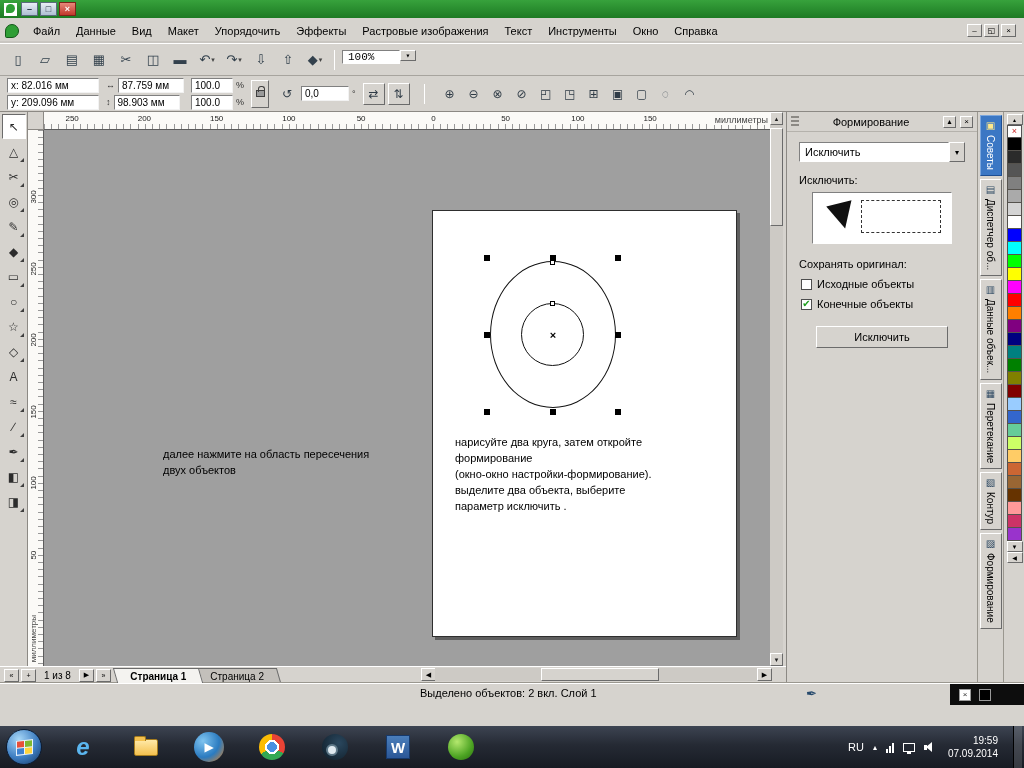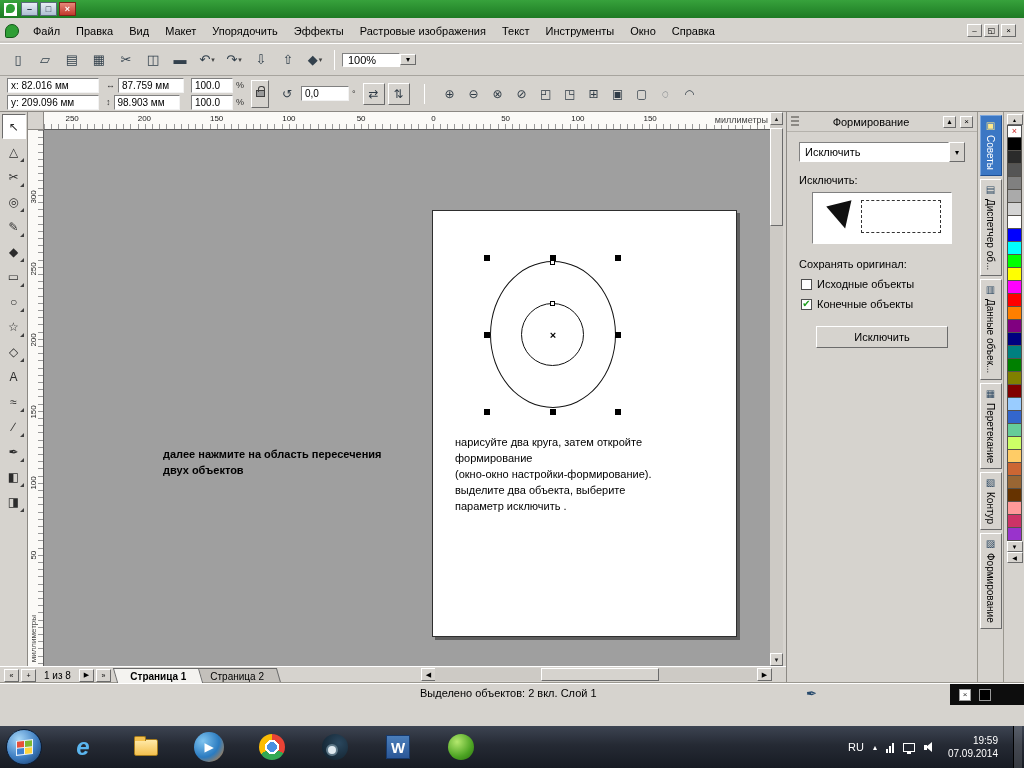--- a/index.html
+++ b/index.html
@@ -32,21 +32,21 @@
   .mdi-controls{margin-left:auto;display:flex;gap:2px;margin-right:6px;}
   .mdi-btn{width:15px;height:13px;display:flex;align-items:center;justify-content:center;font-size:8px;}
 
   
   #toolbar{position:absolute;left:0;top:44px;width:1024px;height:32px;background:#d6d3ce;
     display:flex;align-items:center;padding-left:6px;border-bottom:1px solid #a7a49e;}
   .tb-icons{display:flex;align-items:center;gap:3px;}
   .tb-btn{width:24px;height:24px;display:flex;align-items:center;justify-content:center;color:#33414d;font-size:13px;position:relative;}
   .tb-btn.dropdown::after{content:"▾";font-size:7px;color:#444;margin-left:1px;}
   .tb-sep{width:1px;height:20px;background:#8a8a8a;border-right:1px solid #fff;margin:0 7px;}
-  .combo{width:74px;height:20px;display:flex;align-items:center;}
+  .combo{width:74px;height:20px;display:flex;align-items:flex-start;font-family:Liberation Mono, monospace;}
   .combo-value{flex:1;background:#fff;border:1px solid;border-color:#808080 #fff #fff #808080;display:flex;align-items:center;padding-left:5px;font-size:11px;}
   .combo-arrow{width:16px;display:flex;align-items:center;justify-content:center;font-size:8px;}
 
   
   #property-bar{position:absolute;left:0;top:76px;width:1024px;height:36px;background:#d6d3ce;
     display:flex;align-items:center;gap:7px;padding-left:7px;border-bottom:1px solid #8c8984;}
   .pb-col{display:flex;flex-direction:column;gap:2px;}
   .pb-row{display:flex;align-items:center;gap:3px;height:15px;}
   .pb-field{height:15px;display:flex;align-items:center;padding:0 3px;font-size:10px;white-space:nowrap;}
   .pb-lbl{font-size:10px;}
@@ -209,21 +209,21 @@
       <span class="win-btn">□</span>
       <span class="win-btn close">×</span>
     </span>
   </div>
 
   <div id="menu-bar">
     <span class="doc-icon"></span>
     <div class="menu-items">
 
     <span class="menu-item">Файл</span>
-        <span class="menu-item">Правка</span>
+        <span class="menu-item">Данные</span>
         <span class="menu-item">Вид</span>
         <span class="menu-item">Макет</span>
         <span class="menu-item">Упорядочить</span>
         <span class="menu-item">Эффекты</span>
         <span class="menu-item">Растровые изображения</span>
         <span class="menu-item">Текст</span>
         <span class="menu-item">Инструменты</span>
         <span class="menu-item">Окно</span>
         <span class="menu-item">Справка</span>
       </div>
@@ -444,21 +444,21 @@
         <span class="v-num">100</span>
         <span class="v-num">50</span>
       </div>
     <div class="v-ticks"></div>
     <span class="v-unit">миллиметры</span>
   </div>
 
   <div id="drawing-area">
     <div id="page"></div>
 
-    <span class="cnote" style="left:119px;top:317px;font-weight:bold;">далее нажмите на область пересечения
+    <span class="cnote" style="left:119px;top:317px;">далее нажмите на область пересечения
 двух объектов</span>
     <span class="cnote" style="left:411px;top:353px;">выделите два объекта, выберите
 параметр исключить .</span>
     <span class="cnote" style="left:411px;top:305px;">нарисуйте два круга, затем откройте
 формирование
 (окно-окно настройки-формирование).</span>
 
     <div class="ellipse outer"></div>
     <div class="ellipse inner"></div>
     <span class="node-sq" style="left:506px;top:130px;"></span>

